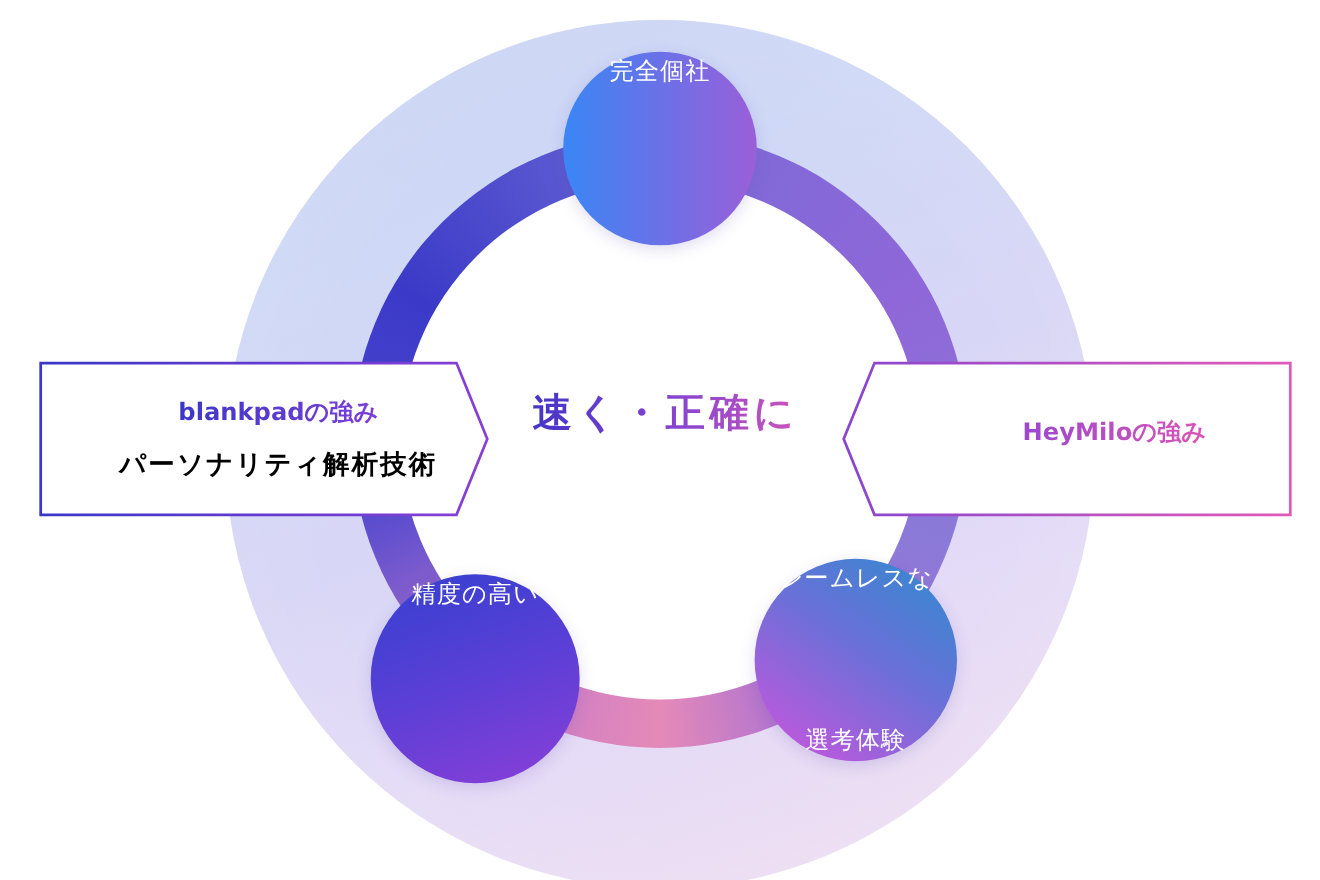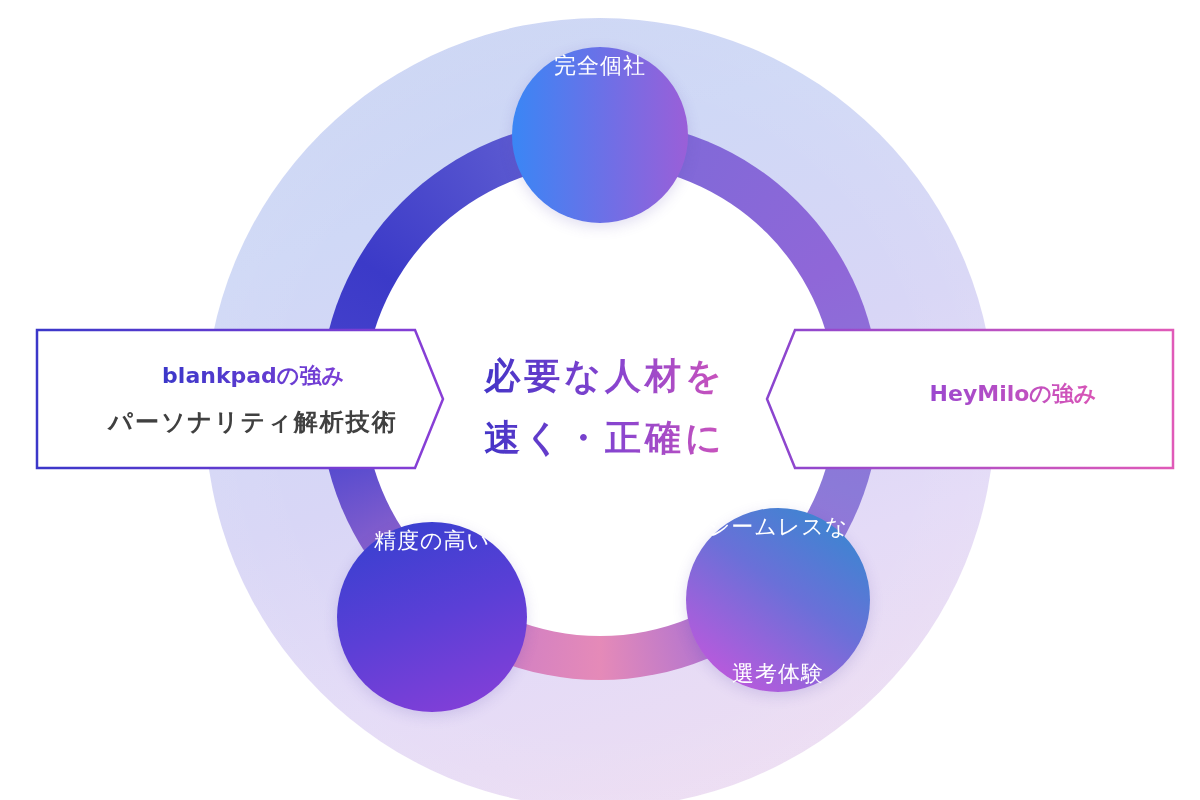--- a/index.html
+++ b/index.html
@@ -18,21 +18,21 @@
   .tag{position:absolute;top:328px;height:142px;}
   .tag svg{position:absolute;left:0;top:0;}
   .tag-left{left:35px;width:410px;}
   .tag-right{left:765px;width:410px;}
   .tag-text{position:absolute;top:0;height:142px;display:flex;flex-direction:column;justify-content:center;align-items:center;padding-left:28px;}
   .tag-left .tag-text{left:0;width:380px;}
   .tag-right .tag-text{left:30px;width:380px;gap:19px;}
   .tag-title{font-weight:bold;font-size:22px;line-height:36px;margin-bottom:10px;}
   .tag-left .tag-title{background:linear-gradient(90deg,#3b37c9 0%,#7c3fd6 100%);-webkit-background-clip:text;background-clip:text;color:transparent;}
   .tag-right .tag-title{background:linear-gradient(90deg,#9b48cf 0%,#d955b6 100%);-webkit-background-clip:text;background-clip:text;color:transparent;}
-  .tag-sub{font-weight:bold;font-size:24px;line-height:36px;color:#404040;letter-spacing:2px;}
+  .tag-sub{font-weight:bold;font-size:24px;line-height:36px;color:#000000;letter-spacing:2px;}
   .center{position:absolute;left:465px;top:345px;width:280px;text-align:center;font-weight:bold;font-size:36px;line-height:62px;letter-spacing:4px;}
   .center span{display:block;background:linear-gradient(90deg,#3a32c6 0%,#8a45cf 55%,#d856b8 100%);-webkit-background-clip:text;background-clip:text;color:transparent;}
 </style>
 </head>
 <body>
 
 <div class="outer-disc"></div>
 <div class="ring"></div>
 <div class="ring-inner"></div>
 
@@ -74,15 +74,14 @@
       </linearGradient>
     </defs>
     <polygon points="30,2 408,2 408,140 30,140 2,71" fill="#ffffff" stroke="url(#lg2)" stroke-width="2.5"></polygon>
   </svg>
   <div class="tag-text">
     <div class="tag-title">HeyMiloの強み</div>
   </div>
 </div>
 
 <div class="center">
-  <span>必要な人材を</span>
   <span>速く・正確に</span>
 </div>
 
 </body></html>

